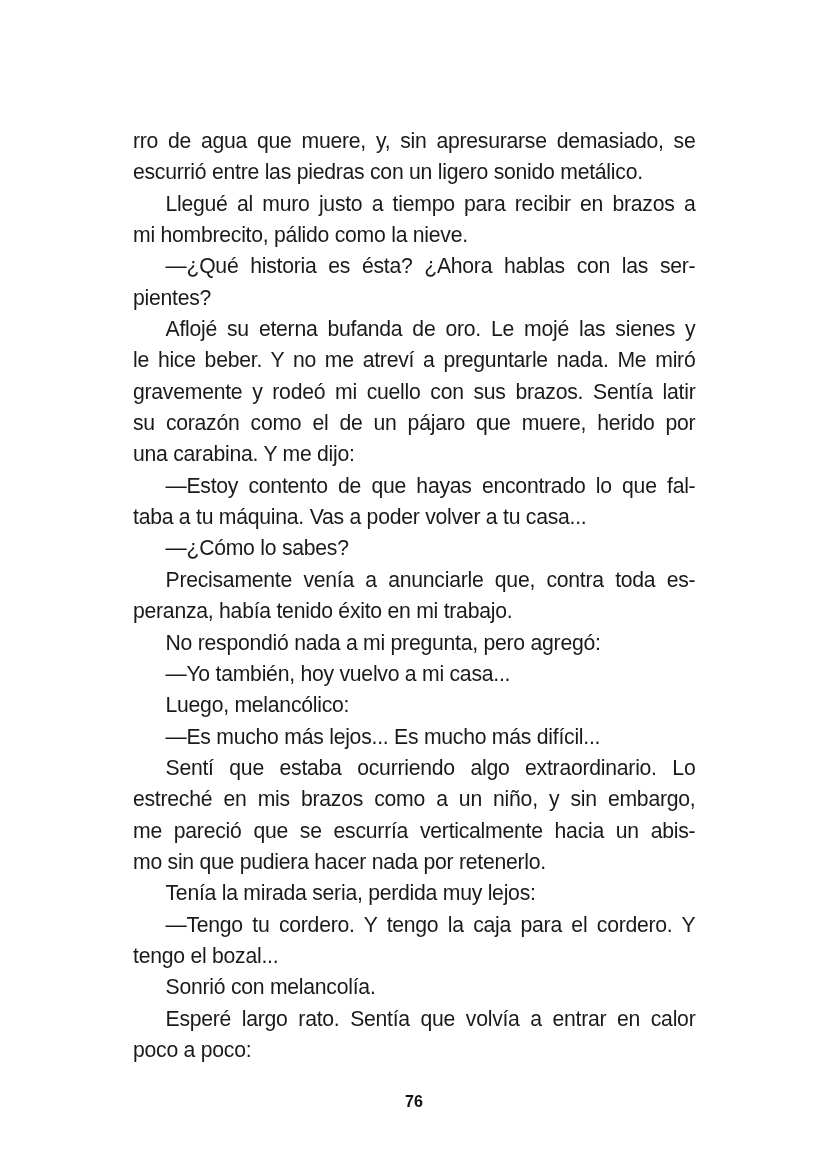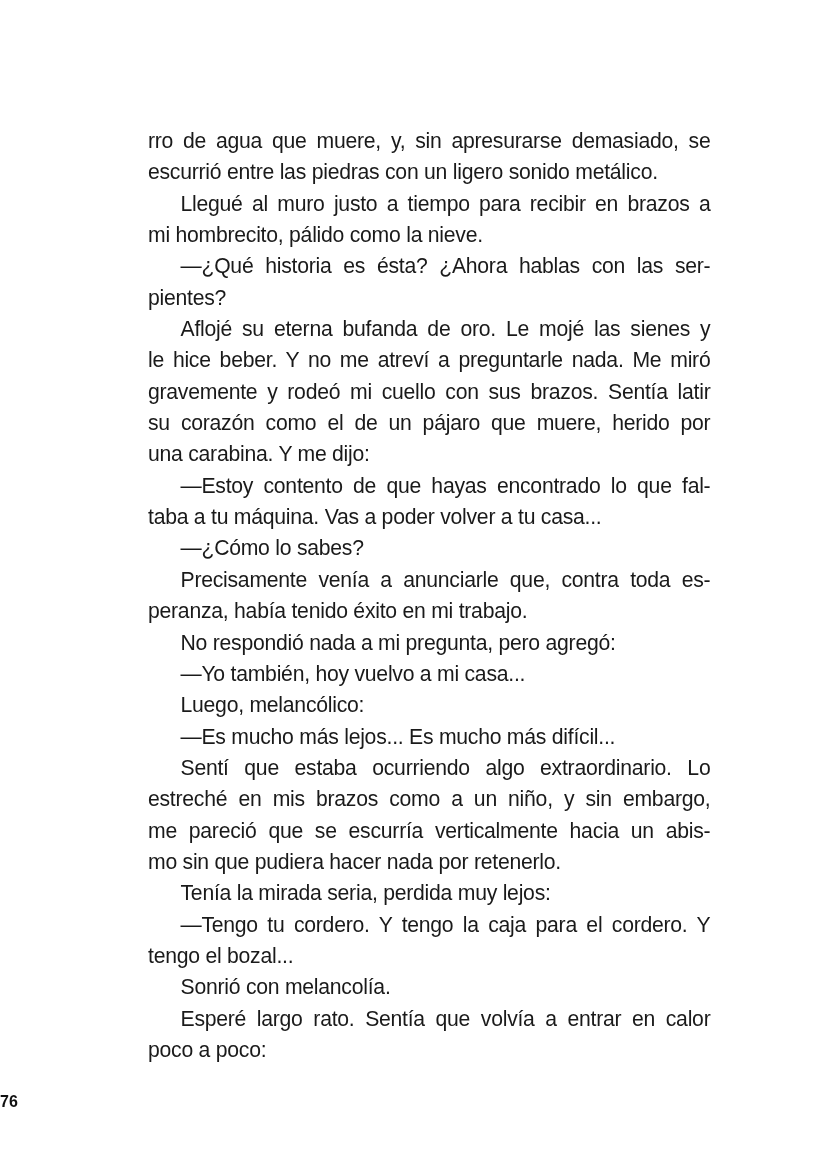--- a/index.html
+++ b/index.html
@@ -18,21 +18,21 @@
     .page {
       position: absolute;
       left: 0;
       top: 0;
       width: 828px;
       height: 1158px;
       background: #ffffff;
     }
     .text-block {
       position: absolute;
-      left: 148px;
+      left: 133px;
       top: 126px;
       width: 563px;
     }
     .line {
       height: 31.35px;
       line-height: 31.35px;
       font-size: 21.5px;
       white-space: nowrap;
       text-align: justify;
       text-align-last: justify;
@@ -48,21 +48,21 @@
     }
     .line.indent {
       padding-left: 33px;
       width: 538px;
     }
     .page-number {
       position: absolute;
       left: 0;
       width: 828px;
       top: 1093px;
-      text-align: left;
+      text-align: center;
       font-weight: bold;
       font-size: 16px;
       color: #111111;
       letter-spacing: 0px;
     }
   </style>
 </head>
 <body>
 
 <div class="page">

